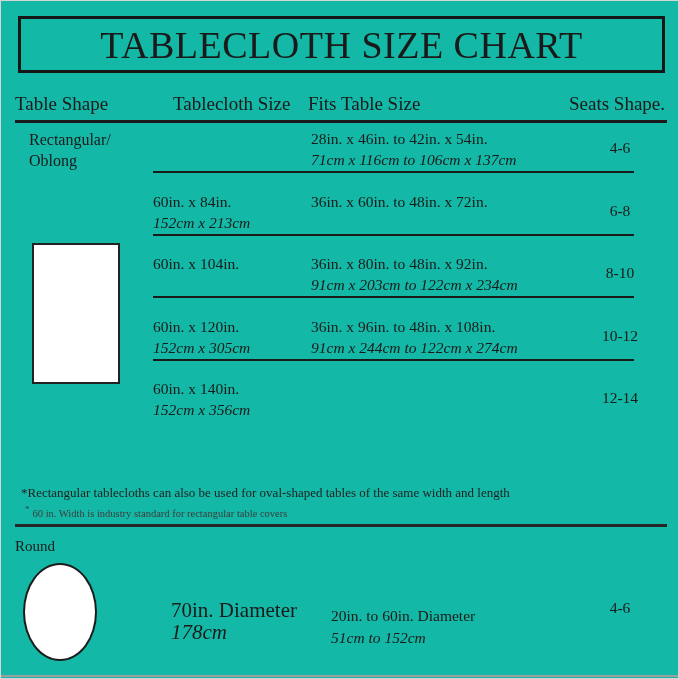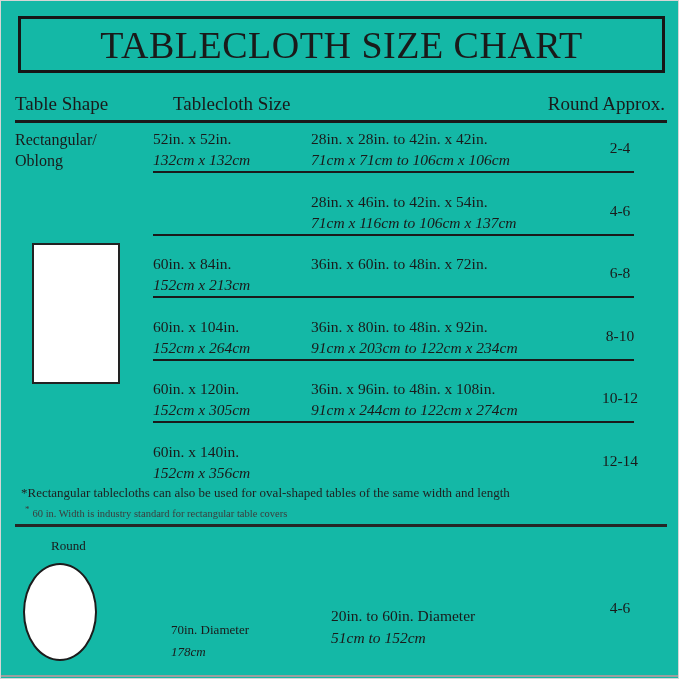--- a/index.html
+++ b/index.html
@@ -23,73 +23,62 @@
 
   .rows { position:absolute; left:0; top:123px; width:679px; }
   .row { position:relative; height:62.5px; }
   .cell { position:absolute; font-size:15.5px; line-height:21px; white-space:nowrap; }
   .c-cloth { left:152px; top:4px; }
   .c-fits  { left:310px; top:4px; }
   .c-seats { left:583px; top:13px; width:72px; text-align:center; }
   .cm { font-style:italic; }
   .row-divider { position:absolute; left:152px; width:481px; top:47px; height:2px; background:#1a1a1a; }
 
-  .shape-label { position:absolute; left:14px; top:128px; font-size:16px; line-height:21px; }
+  .shape-label { position:absolute; left:28px; top:128px; font-size:16px; line-height:21px; }
   .rect-shape { position:absolute; left:31px; top:242px; width:84px; height:137px;
     border:2px solid #222; background:#fff; }
 
   .footnote1 { position:absolute; left:20px; top:484px; font-size:13px; color:#1f1f1f; }
   .footnote2 { position:absolute; left:16px; top:503px; font-size:10.5px; color:#3c3c3c;margin-left:8px; }
   .footnote2 sup { font-size:9px; margin-right:3px; }
 
   .section-divider { position:absolute; left:14px; top:523px; width:652px; height:3px; background:#262626; }
 
-  .round-label { position:absolute; left:14px; top:537px; font-size:13px;margin-left:36px; }
+  .round-label { position:absolute; left:14px; top:537px; font-size:15px; }
   .round-shape { position:absolute; left:22px; top:562px; width:70px; height:94px;
     border:2px solid #1c1c1c; border-radius:50%; background:#fff; }
-  .round-row .rc-cloth { position:absolute; left:170px; top:618px; font-size:13px; line-height:22px; white-space:nowrap; }
+  .round-row .rc-cloth { position:absolute; left:170px; top:598px; font-size:21px; line-height:22px; white-space:nowrap; }
   .round-row .rc-fits  { position:absolute; left:330px; top:604px; font-size:15.5px; line-height:22px; white-space:nowrap; }
   .round-row .rc-seats { position:absolute; left:583px; top:598px; width:72px; text-align:center; font-size:15.5px; }
 
   .bottom-edge { position:absolute; left:0; bottom:1px; width:679px; height:2px; background:#9e9e9e; }
 </style>
 </head>
 <body>
 
 <div class="page">
 
   <div class="title-box">
     <div class="title-text">TABLECLOTH SIZE CHART</div>
   </div>
 
   <div class="col-header h-shape">Table Shape</div>
   <div class="col-header h-cloth">Tablecloth Size</div>
-  <div class="col-header h-seats">Round Approx.</div>
+  <div class="col-header h-fits">Fits Table Size</div>
+  <div class="col-header h-seats">Seats Shape.</div>
   <div class="header-rule"></div>
 
   <div class="shape-label">
     <div>Rectangular/</div>
     <div>Oblong</div>
   </div>
   <div class="rect-shape"></div>
 
   <div class="rows">
 
-    <div class="row">
-      <div class="cell c-cloth">
-        <div>52in. x 52in.</div>
-        <div class="cm">132cm x 132cm</div>
-      </div>
-      <div class="cell c-fits">
-        <div>28in. x 28in. to 42in. x 42in.</div>
-        <div class="cm">71cm x 71cm to 106cm x 106cm</div>
-      </div>
-      <div class="cell c-seats">2-4</div>
-      <div class="row-divider"></div>
-    </div>
 
     <div class="row">
       <div class="cell c-fits">
         <div>28in. x 46in. to 42in. x 54in.</div>
         <div class="cm">71cm x 116cm to 106cm x 137cm</div>
       </div>
       <div class="cell c-seats">4-6</div>
       <div class="row-divider"></div>
     </div>
 
@@ -101,21 +90,20 @@
       <div class="cell c-fits">
         <div>36in. x 60in. to 48in. x 72in.</div>
       </div>
       <div class="cell c-seats">6-8</div>
       <div class="row-divider"></div>
     </div>
 
     <div class="row">
       <div class="cell c-cloth">
         <div>60in. x 104in.</div>
-        <div class="cm">152cm x 264cm</div>
       </div>
       <div class="cell c-fits">
         <div>36in. x 80in. to 48in. x 92in.</div>
         <div class="cm">91cm x 203cm to 122cm x 234cm</div>
       </div>
       <div class="cell c-seats">8-10</div>
       <div class="row-divider"></div>
     </div>
 
     <div class="row">

